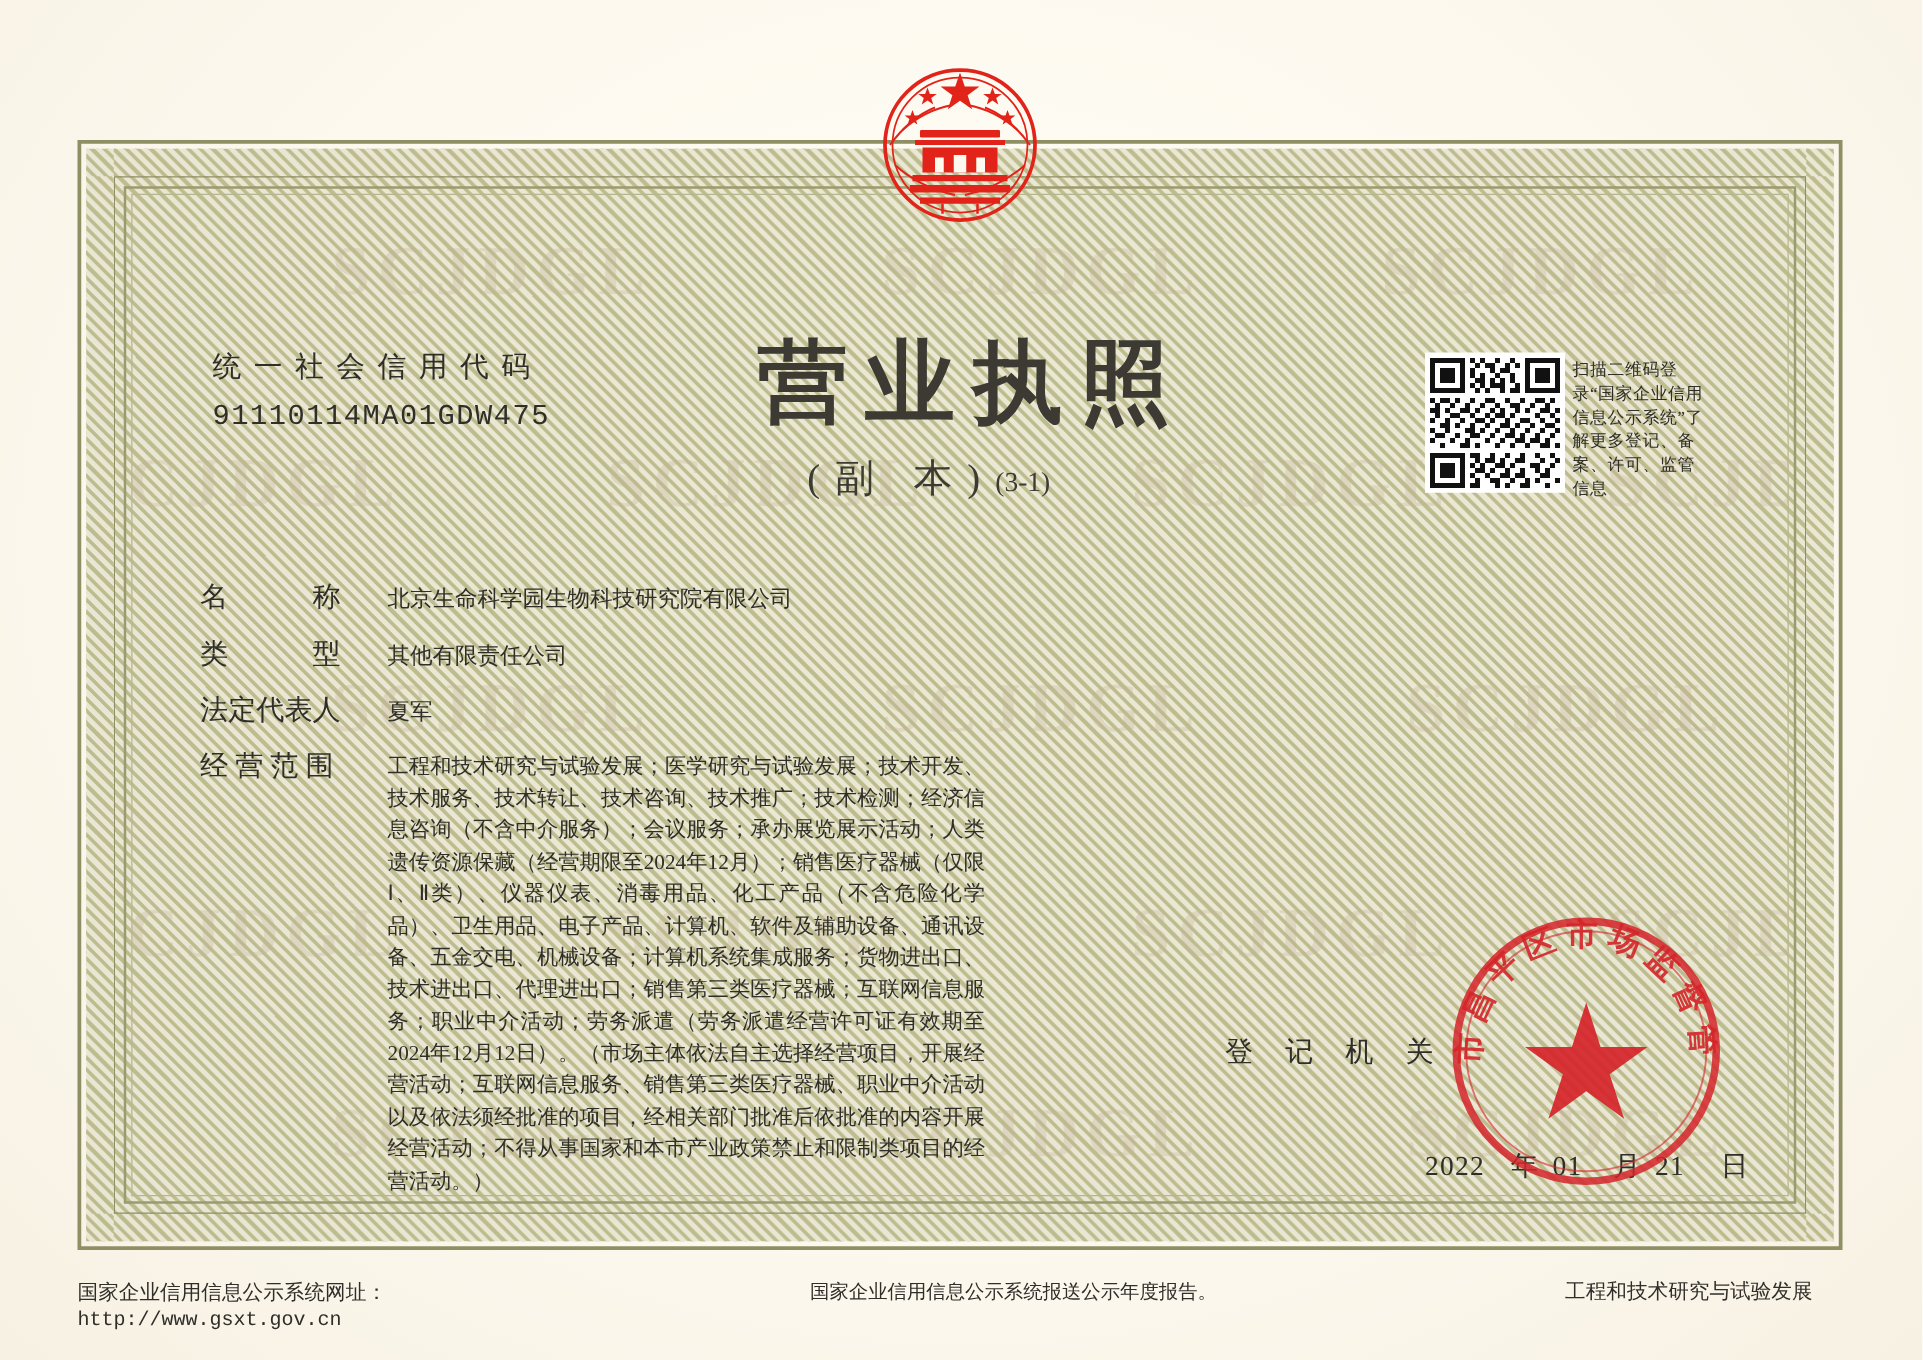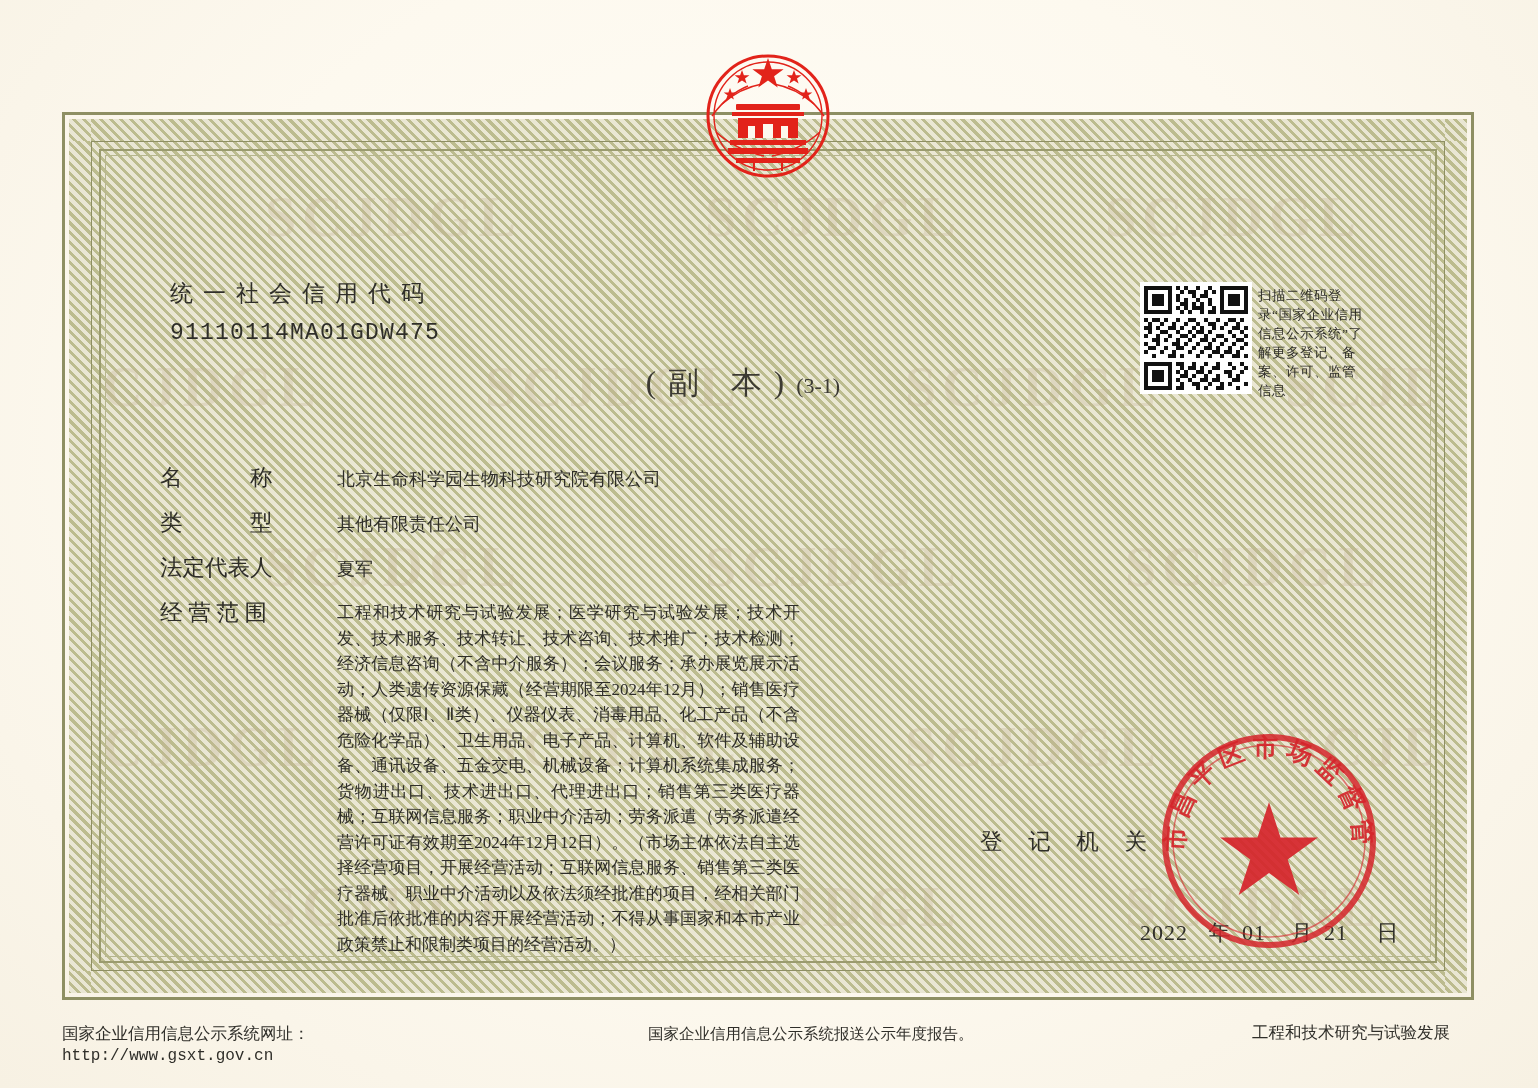--- a/index.html
+++ b/index.html
@@ -185,21 +185,20 @@
   .fields-right {
     position: absolute;
     left: 828px;
     top: 462px;
     width: 570px;
   }
   .row {
     display: flex;
     align-items: flex-start;
     margin-bottom: 14px;
-    gap: 27px;
   }
   .flabel {
     font-size: 22.5px;
     color: #2f2e29;
     flex: 0 0 auto;
     white-space: nowrap;
   }
   .flabel.w5 { width: 150px; display:flex; justify-content: space-between; }
   .flabel.w5 span { display:inline-block; }
   .fvalue {
@@ -350,20 +349,21 @@
           <rect x="56" y="90" width="7" height="12"></rect>
           <rect x="89" y="90" width="7" height="12"></rect>
         </g>
         <g stroke="#e2231a" stroke-width="2" fill="none">
           <path d="M62 127 l0 8 M90 127 l0 8"></path>
         </g>
       </g>
     </svg>
   </div>
 
+  <div class="title-main">营业执照</div>
   <div class="title-sub">
     <span class="fu">(副 本)</span><span class="num">(3-1)</span>
   </div>
 
   <div class="credit-label">统一社会信用代码</div>
   <div class="credit-code">91110114MA01GDW475</div>
 
   <div class="qr">
     <svg width="112" height="112" viewBox="0 0 112 112" shape-rendering="crispEdges">
       <rect width="112" height="112" fill="#ffffff"></rect>

